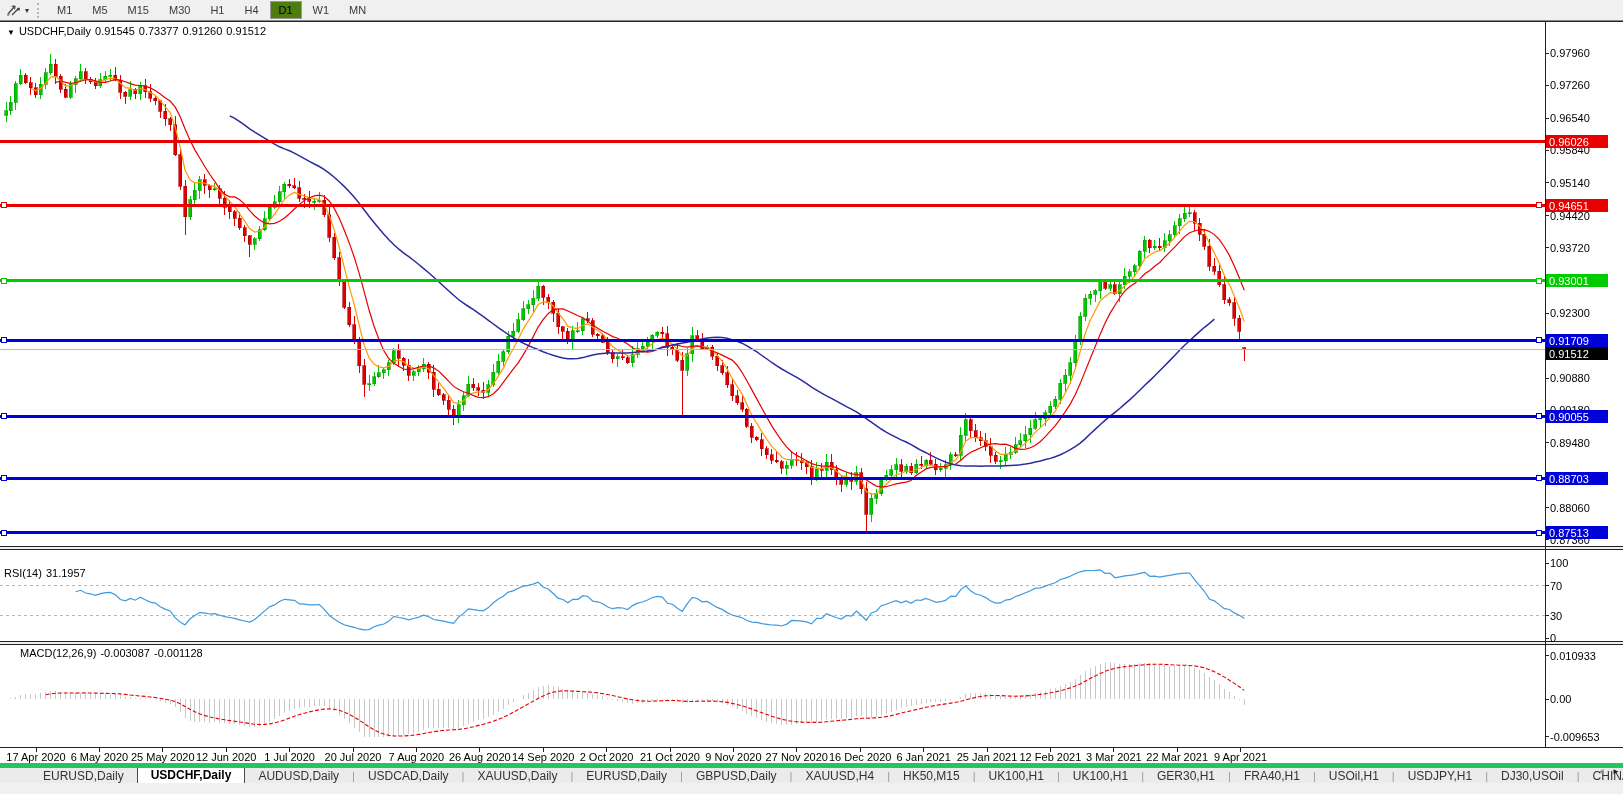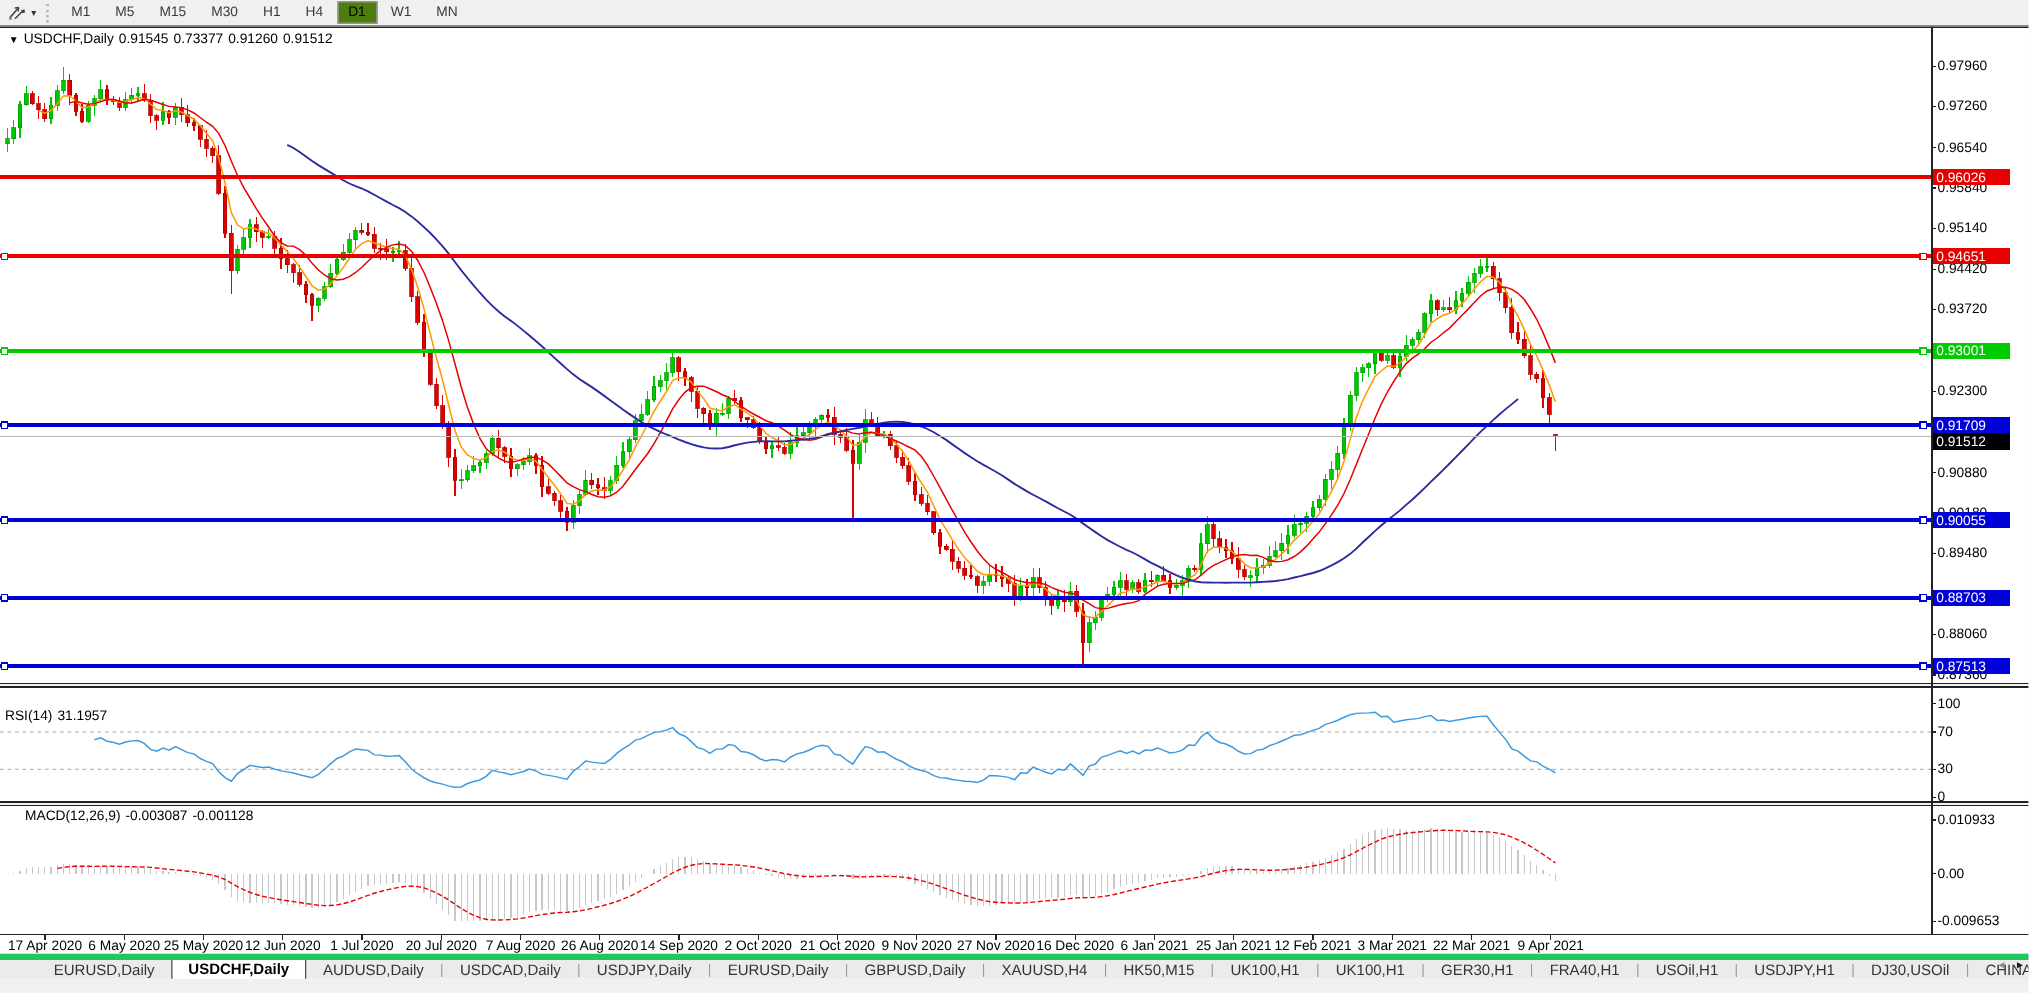--- a/index.html
+++ b/index.html
@@ -989,21 +989,21 @@
       </g>
     </svg>
 
   <div class="tabbar" id="tabs">
       <span class="tab">EURUSD,Daily</span>
       <span class="tab active">USDCHF,Daily</span>
       <span class="tab">AUDUSD,Daily</span>
       <span class="tabsep">|</span>
       <span class="tab">USDCAD,Daily</span>
       <span class="tabsep">|</span>
-      <span class="tab">USDJPY,Daily</span>
+      <span class="tab">XAUUSD,Daily</span>
       <span class="tabsep">|</span>
       <span class="tab">EURUSD,Daily</span>
       <span class="tabsep">|</span>
       <span class="tab">GBPUSD,Daily</span>
       <span class="tabsep">|</span>
       <span class="tab">XAUUSD,H4</span>
       <span class="tabsep">|</span>
       <span class="tab">HK50,M15</span>
       <span class="tabsep">|</span>
       <span class="tab">UK100,H1</span>

